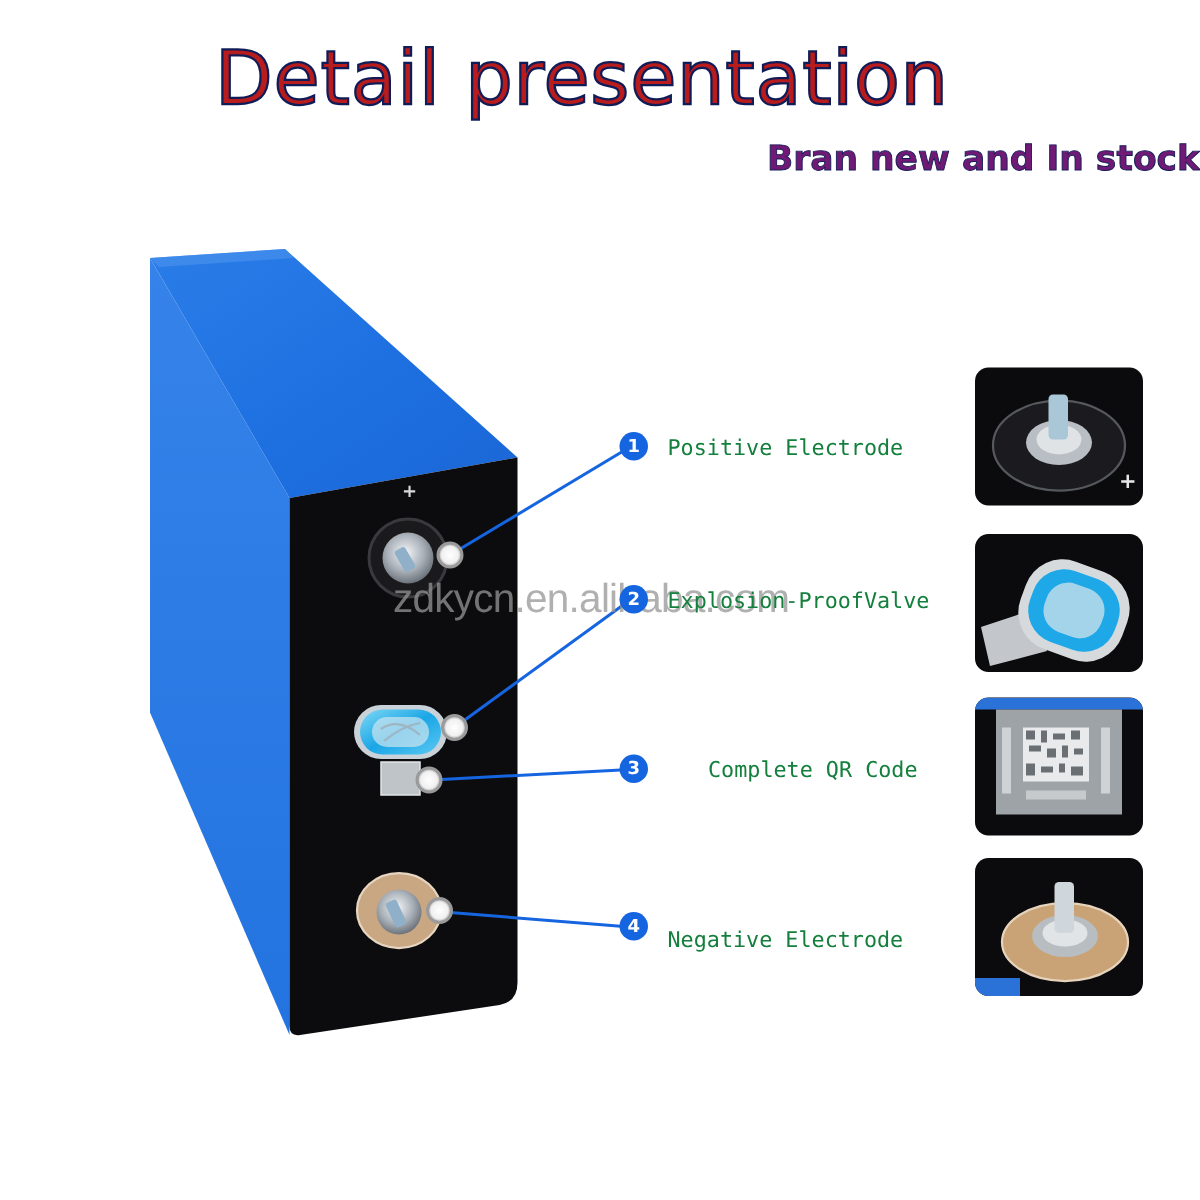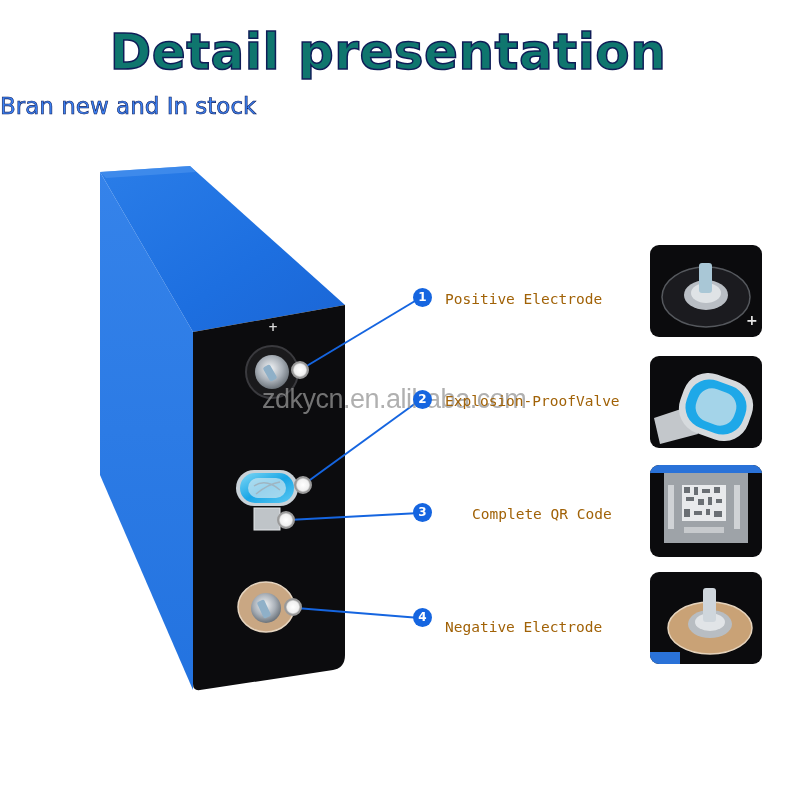--- a/index.html
+++ b/index.html
@@ -2,33 +2,33 @@
 <html><head>
 <meta charset="utf-8">
 <style>
   html, body { margin: 0; padding: 0; }
   body {
     width: 800px; height: 800px; background: #ffffff; position: relative; overflow: hidden;
     font-family: "DejaVu Sans", sans-serif;
   }
   .title {
     position: absolute; left: 0; top: 22px; width: 776px; text-align: center;
-    font-family: "DejaVu Sans", sans-serif; font-weight: 700; font-size: 50px;
-    color: #0f766e; letter-spacing: 0.5px; line-height: 60px;
+    font-family: "DejaVu Sans", sans-serif; font-weight: 400; font-size: 50px;
+    color: #b91c1c; letter-spacing: 0.5px; line-height: 60px;
     -webkit-text-stroke: 1.5px #0f1c57;
   }
   .subtitle {
-    position: absolute; left: 0; top: 90px; width: 800px; text-align: left;
-    font-family: "DejaVu Sans", sans-serif; font-weight: 400; font-size: 23px;
-    color: #3b82f6; line-height: 32px; -webkit-text-stroke: 0.6px #0f1c57;
+    position: absolute; left: 0; top: 90px; width: 800px; text-align: right;
+    font-family: "DejaVu Sans", sans-serif; font-weight: 700; font-size: 23px;
+    color: #701a75; line-height: 32px; -webkit-text-stroke: 0.6px #0f1c57;
   }
   svg.battery { position: absolute; left: 0; top: 0; }
   .label {
     position: absolute; font-family: "DejaVu Sans Mono", monospace; font-size: 14.5px;
-    color: #a16207; white-space: nowrap; line-height: 20px;
+    color: #15803d; white-space: nowrap; line-height: 20px;
   }
   .badge {
     position: absolute; width: 19px; height: 19px; border-radius: 50%;
     background: #1565e0; color: #fff; font-family: "DejaVu Sans", sans-serif;
     font-weight: 700; font-size: 12px; text-align: center; line-height: 19px;
   }
   .thumb {
     position: absolute; left: 650px; width: 112px; height: 92px; border-radius: 9px;
     background: #0b0b0d; overflow: hidden;
   }

